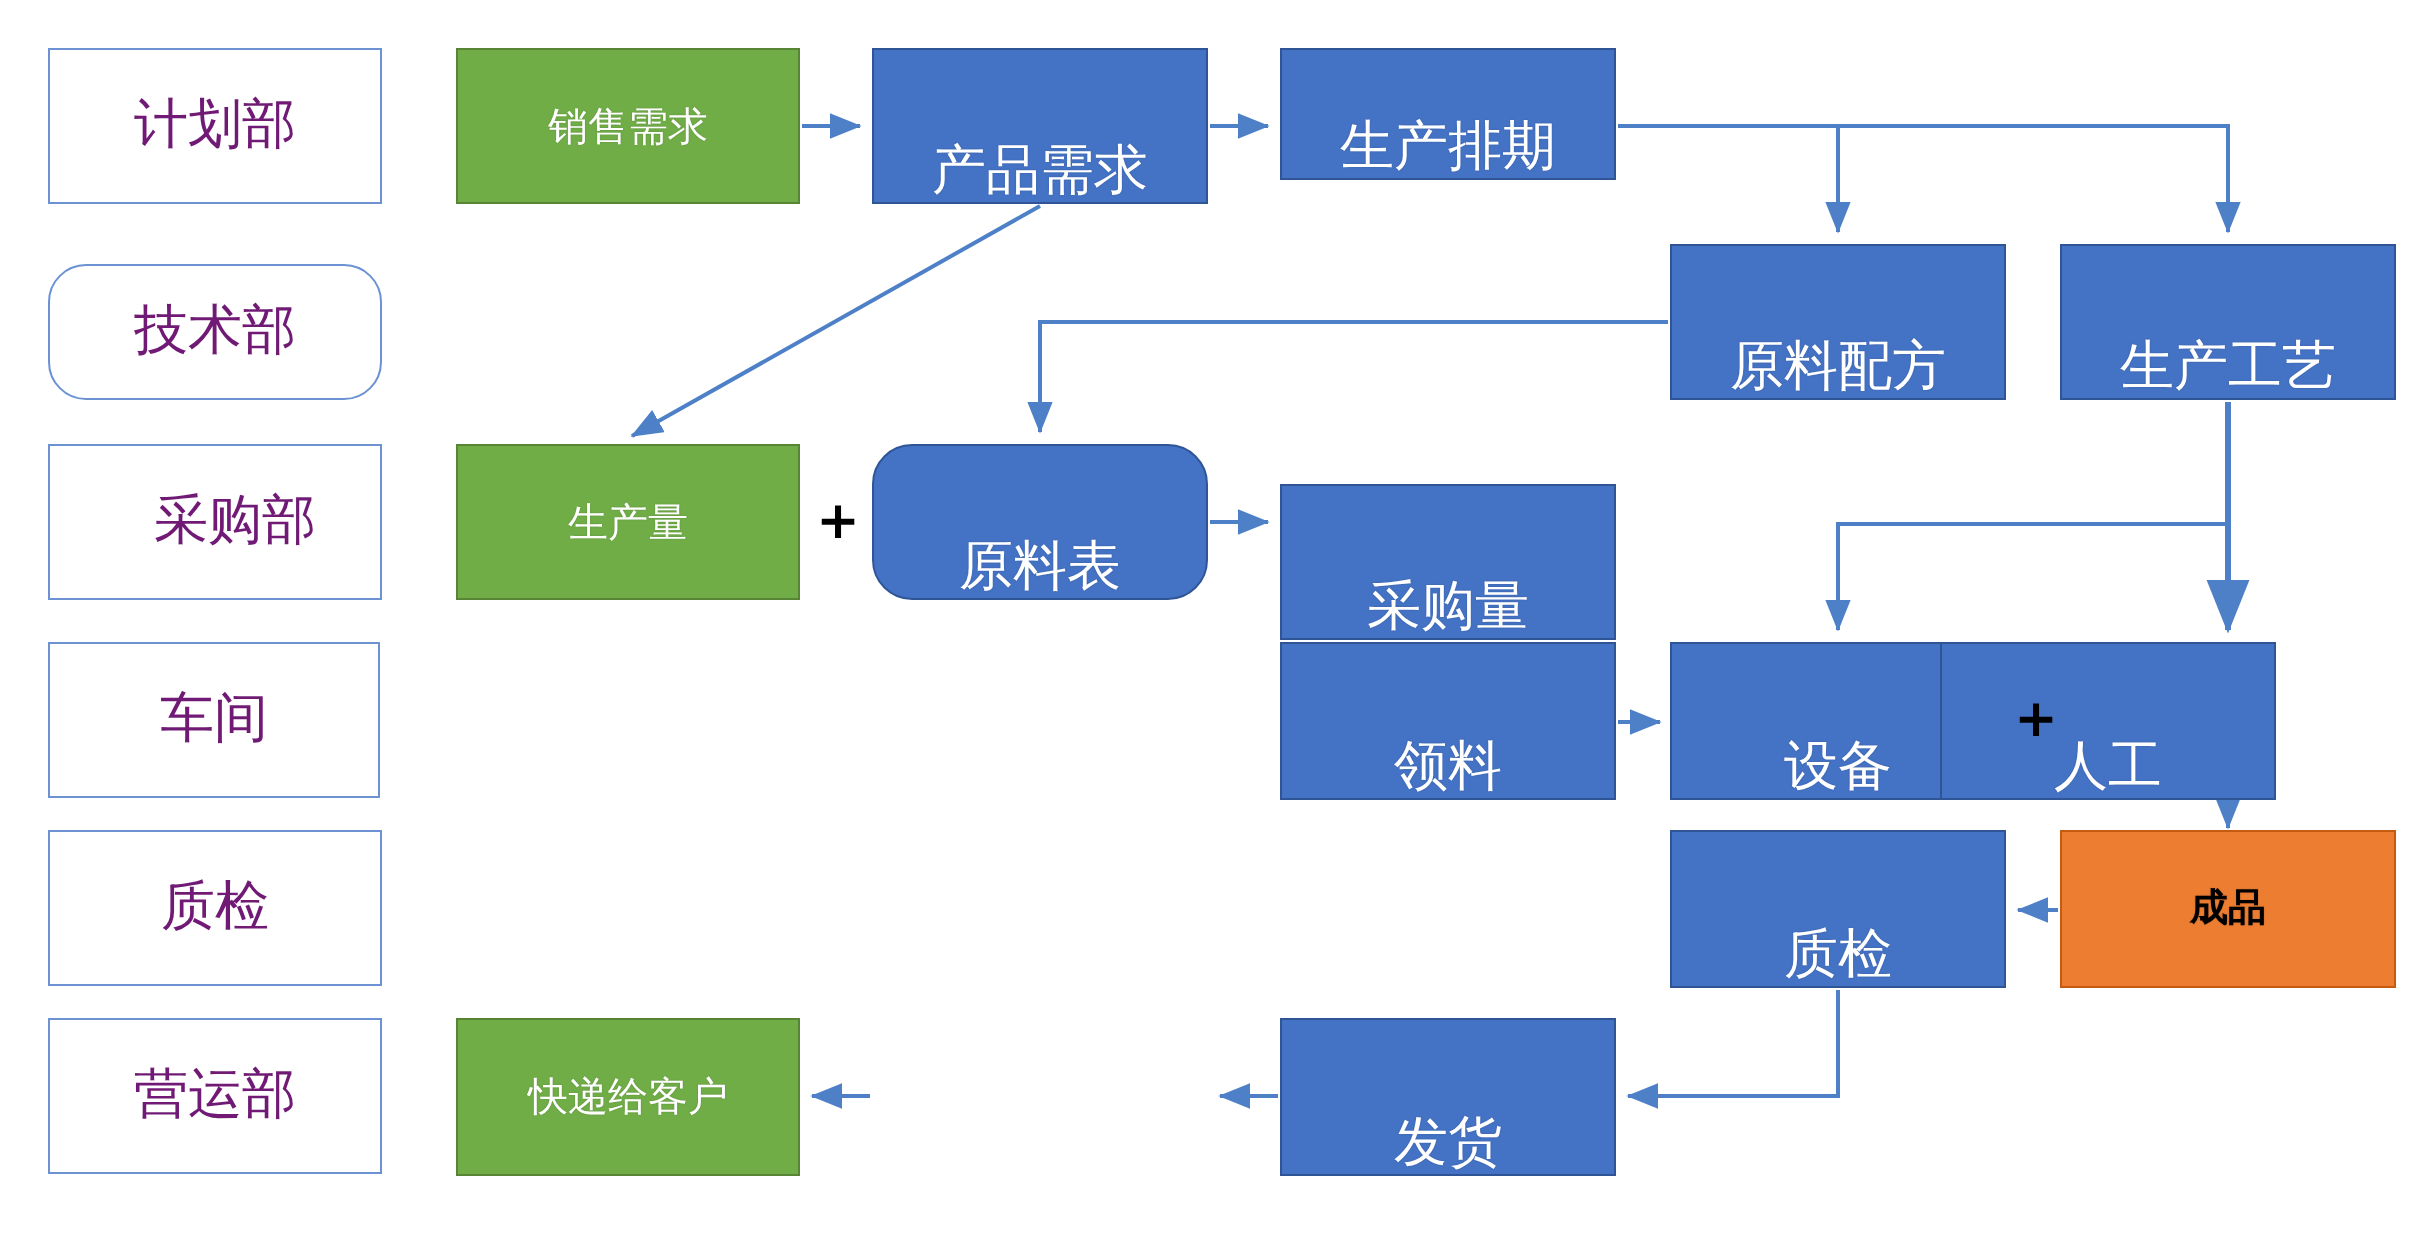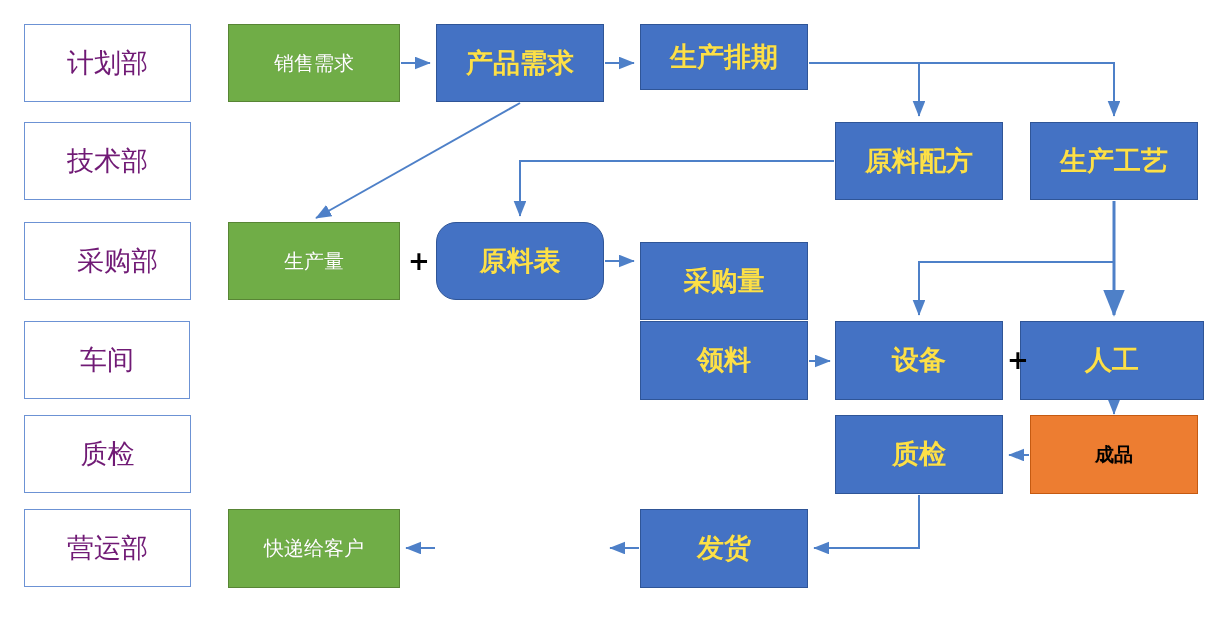--- a/index.html
+++ b/index.html
@@ -38,24 +38,25 @@
     background:#ffffff;
     border:1.6px solid #6c92d4;
     color:#701a75;
     font-size:27px;
     font-weight:400;
   }
   
   .blue{
     background:#4472c4;
     border:1.2px solid #2f5597;
-    color:#fde047;
+    color:#ffffff;
     font-size:27px;
-    font-weight:700;
+    font-weight:400;
     text-shadow:0 0 1px rgba(0,0,0,.18);
+    align-items:flex-end;
   }
   .green{
     background:#70ad47;
     border:1.2px solid #588535;
     color:#ffffff;
     font-size:20px;
     font-weight:400;
     text-shadow:0 0 1px rgba(0,0,0,.18);
   }
   .orange{
@@ -127,21 +128,21 @@
       <path d="M639,548 L610,548" marker-end="url(#ah)"></path>
 
       <path d="M435,548 L406,548" marker-end="url(#ah)"></path>
 
     </g>
   </svg>
 
   <div class="node dept" style="left:24px; top:24px; width:167px; height:78px;">
     <span class="lbl">计划部</span>
   </div>
-  <div class="node dept" style="left:24px; top:122px; width:167px; height:78px;">
+  <div class="node dept" style="left:24px; top:132px; width:167px; height:68px;border-radius:19px;">
     <span class="lbl">技术部</span>
   </div>
   <div class="node dept" style="left:24px; top:222px; width:167px; height:78px;padding-left:20px;">
     <span class="lbl">采购部</span>
   </div>
   <div class="node dept" style="left:24px; top:321px; width:166px; height:78px;">
     <span class="lbl">车间</span>
   </div>
   <div class="node dept" style="left:24px; top:415px; width:167px; height:78px;">
     <span class="lbl">质检</span>
@@ -182,21 +183,21 @@
 
   <div class="node blue" style="left:640px; top:321px; width:168px; height:79px;">
     <span class="lbl">领料</span>
   </div>
   <div class="node blue" style="left:835px; top:321px; width:168px; height:79px;">
     <span class="lbl">设备</span>
   </div>
   <div class="plus" style="left:1004px; top:346px; width:28px; height:28px;">
     <span>+</span>
   </div>
-  <div class="node blue" style="left:1020px; top:321px; width:184px; height:79px;">
+  <div class="node blue" style="left:970px; top:321px; width:168px; height:79px;">
     <span class="lbl">人工</span>
   </div>
 
   <div class="node blue" style="left:835px; top:415px; width:168px; height:79px;">
     <span class="lbl">质检</span>
   </div>
   <div class="node orange" style="left:1030px; top:415px; width:168px; height:79px;">
     <span class="lbl">成品</span>
   </div>
 

